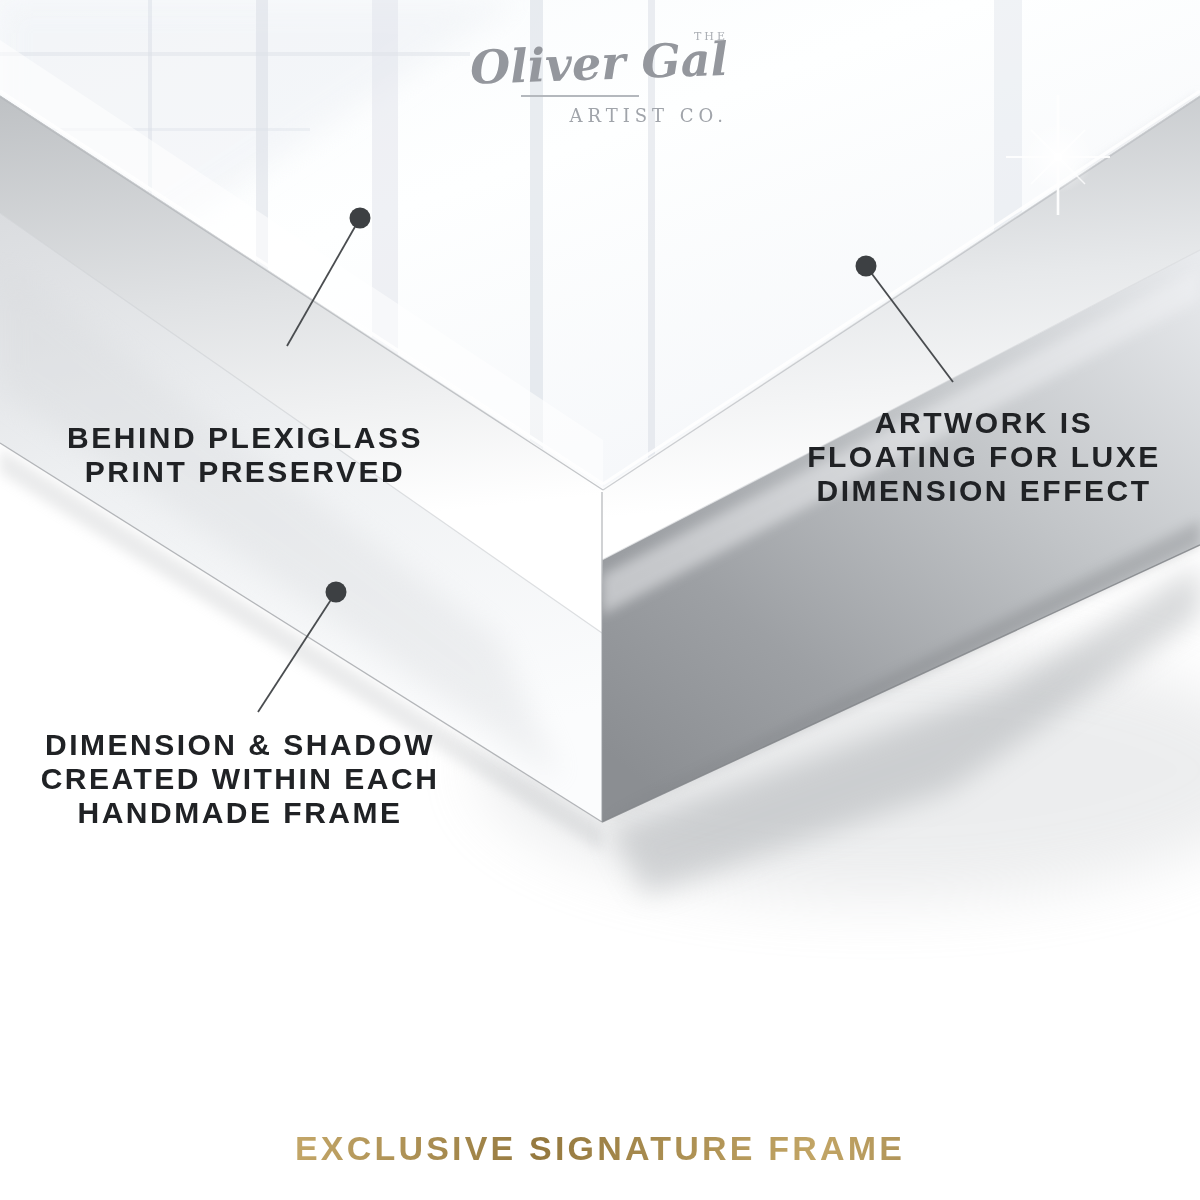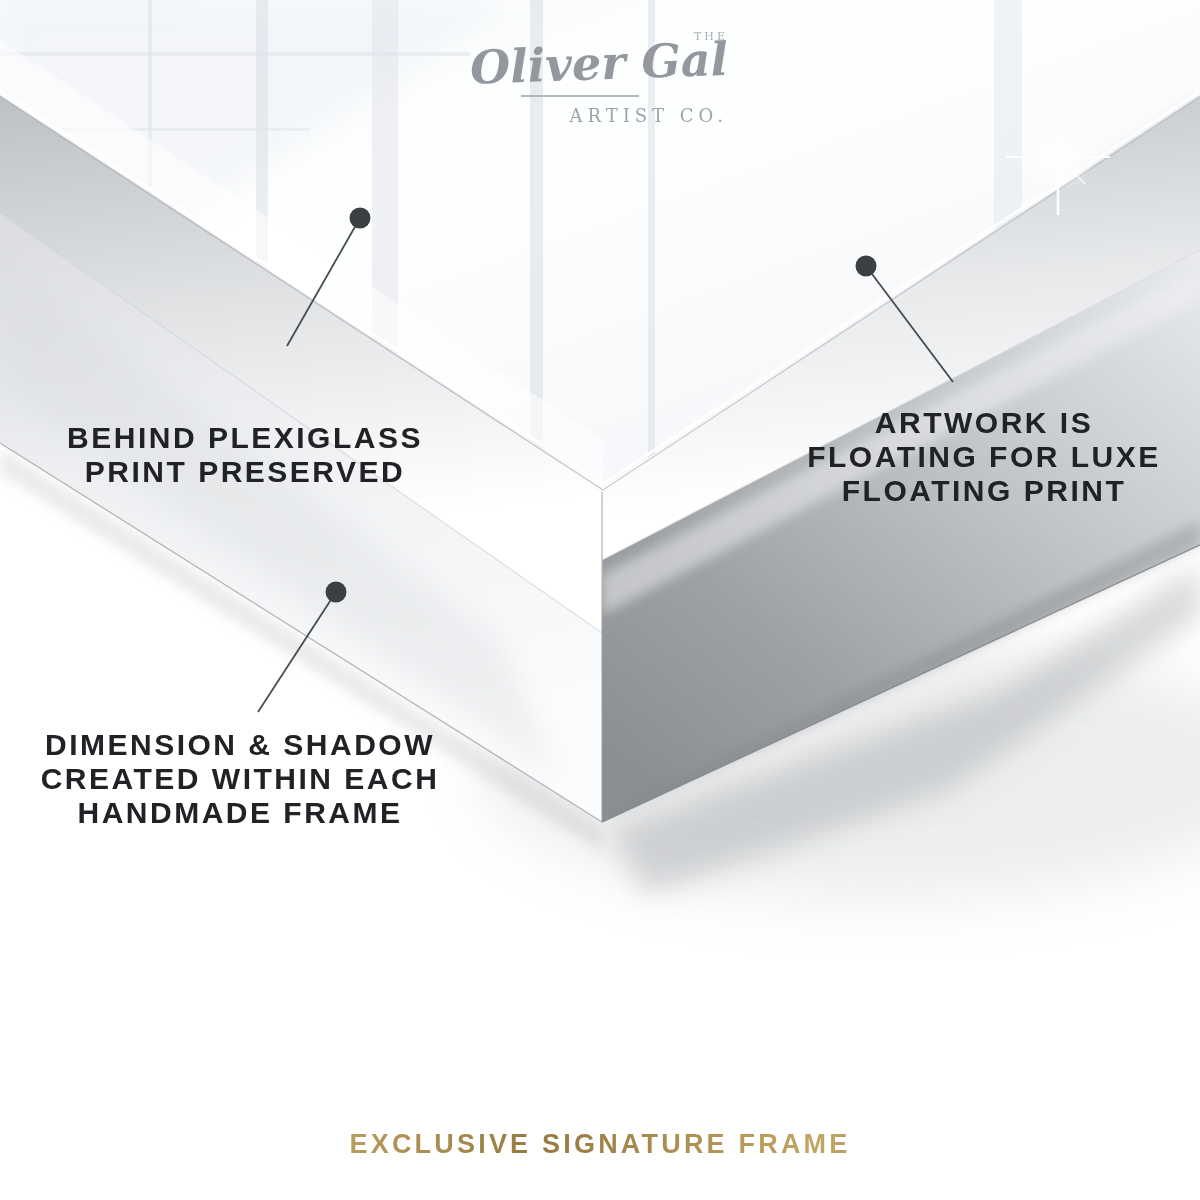--- a/index.html
+++ b/index.html
@@ -33,21 +33,21 @@
     font-size:30px;line-height:34px;letter-spacing:2.5px;
   }
   .callout-text span{display:block;}
   .pos-plexiglass{left:35px;top:421px;width:420px;}
   .pos-floating{left:788px;top:398px;width:392px;margin-top:8px;}
   .pos-handmade{left:28px;top:728px;width:424px;}
 
   
   .footer-title{
     position:absolute;left:0;top:1129px;width:1200px;text-align:center;
-    font-weight:700;font-size:27px;letter-spacing:3.2px;color:#a88d50;
+    font-weight:700;font-size:34px;letter-spacing:3.2px;color:#a88d50;
     background:linear-gradient(100deg,#8d7340 0%,#c9ac6d 22%,#95793f 45%,#c2a565 68%,#8d7340 90%);
     -webkit-background-clip:text;background-clip:text;-webkit-text-fill-color:transparent;
   }
 </style>
 </head>
 <body>
 
 <div class="stage">
 
   <svg class="scene" viewBox="0 0 1200 1200" aria-hidden="true">
@@ -175,21 +175,21 @@
   </div>
 
   <div class="callout-text pos-plexiglass">
     <span>BEHIND PLEXIGLASS</span>
     <span>PRINT PRESERVED</span>
   </div>
 
   <div class="callout-text pos-floating">
     <span>ARTWORK IS</span>
     <span>FLOATING FOR LUXE</span>
-    <span>FLOATING PRINT</span>
+    <span>DIMENSION EFFECT</span>
   </div>
 
   <div class="callout-text pos-handmade">
     <span>DIMENSION &amp; SHADOW</span>
     <span>CREATED WITHIN EACH</span>
     <span>HANDMADE FRAME</span>
   </div>
 
   <div class="footer-title">EXCLUSIVE SIGNATURE FRAME</div>
 

